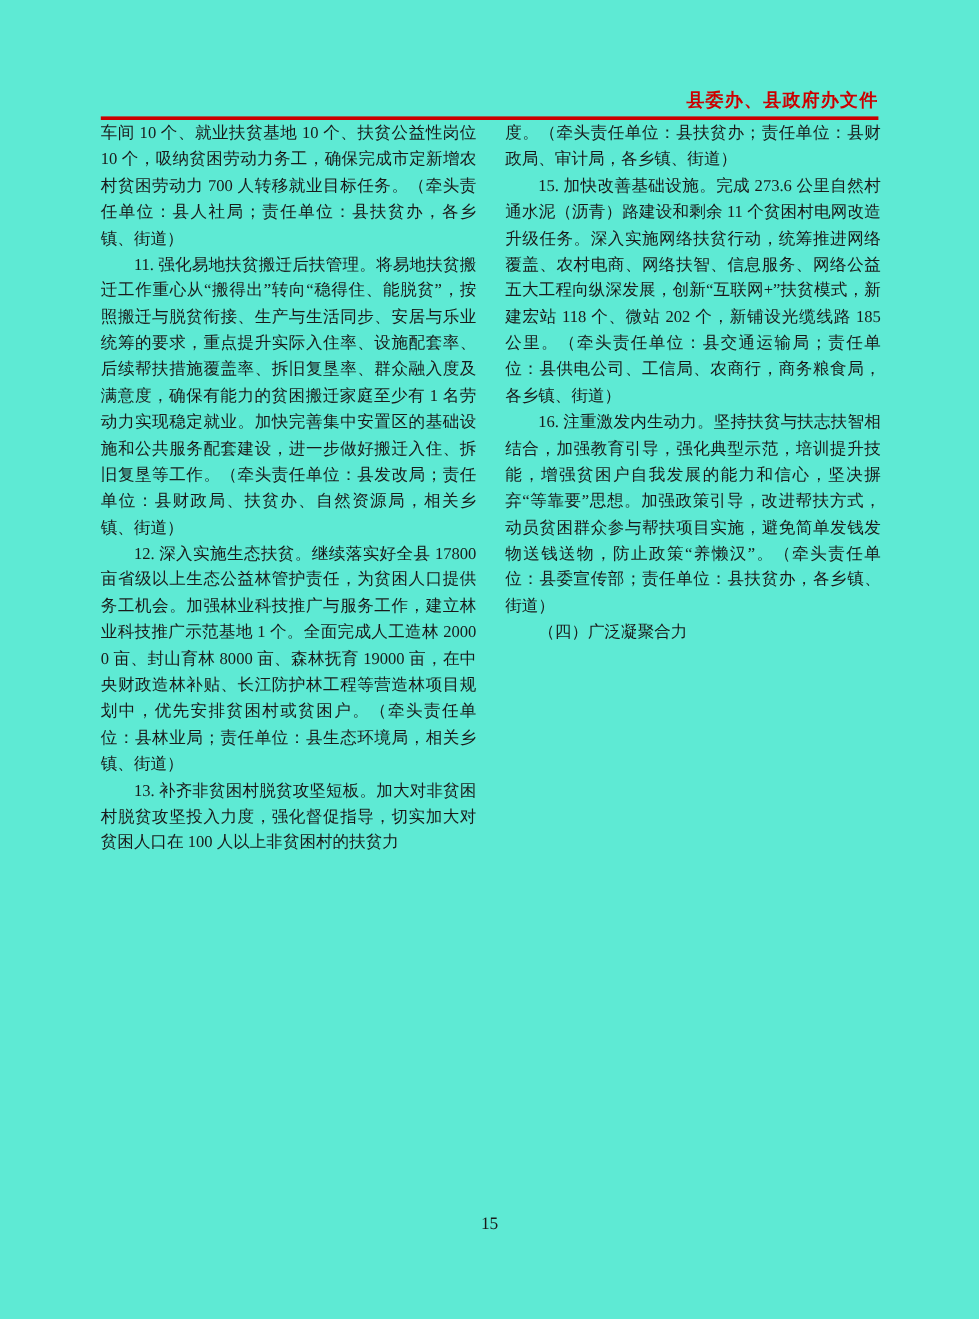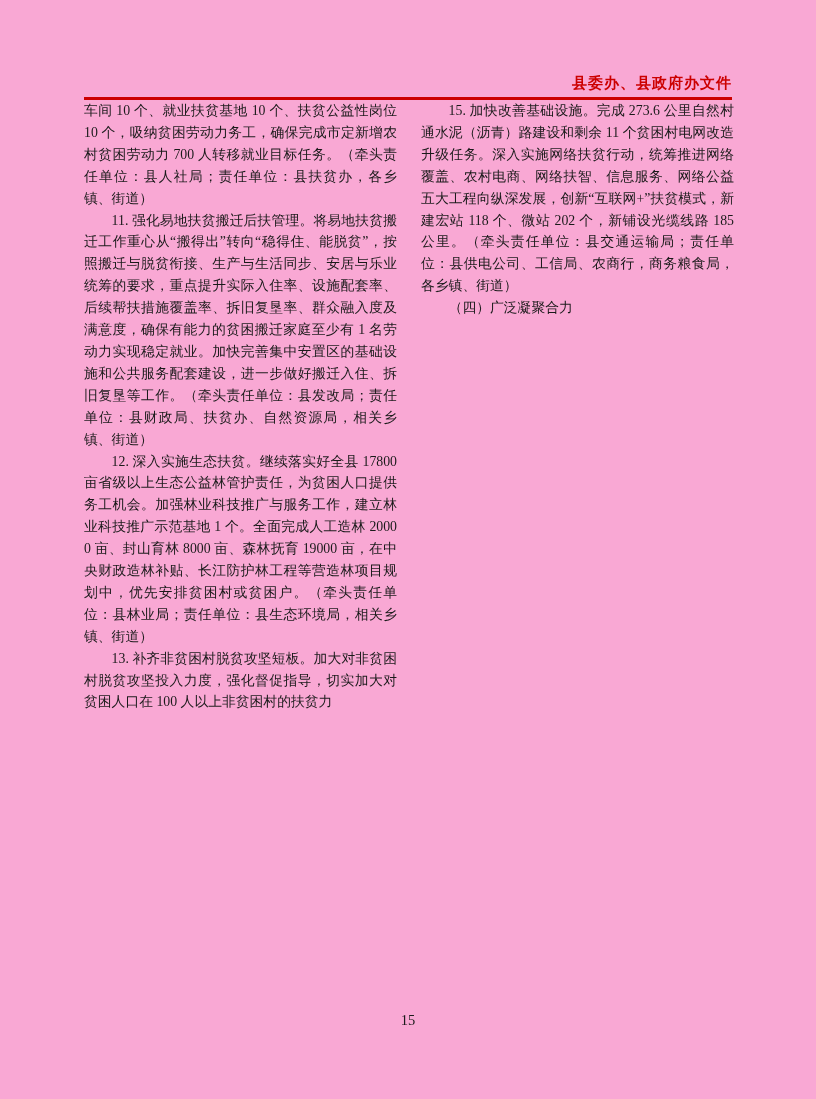--- a/index.html
+++ b/index.html
@@ -5,21 +5,21 @@
   html, body {
     margin: 0;
     padding: 0;
     background: #ffffff;
   }
   .page {
     position: relative;
     width: 816px;
     height: 1099px;
     margin: 0 auto;
-    background: #f9a8d4;
+    background: #5eead4;
     font-family: "Liberation Serif", "DejaVu Serif", serif;
     color: #1a1a1a;
     overflow: hidden;
   }
   .doc-header {
     position: absolute;
     top: 74px;
     left: 84px;
     width: 648px;
     text-align: right;
@@ -77,18 +77,20 @@
   <div class="doc-header">县委办、县政府办文件</div>
   <div class="header-rule"></div>
   <div class="content">
     <div class="col">
         <p class="para no-indent">车间 10 个、就业扶贫基地 10 个、扶贫公益性岗位 10 个，吸纳贫困劳动力务工，确保完成市定新增农村贫困劳动力 700 人转移就业目标任务。（牵头责任单位：县人社局；责任单位：县扶贫办，各乡镇、街道）</p>
         <p class="para">11. 强化易地扶贫搬迁后扶管理。将易地扶贫搬迁工作重心从“搬得出”转向“稳得住、能脱贫”，按照搬迁与脱贫衔接、生产与生活同步、安居与乐业统筹的要求，重点提升实际入住率、设施配套率、后续帮扶措施覆盖率、拆旧复垦率、群众融入度及满意度，确保有能力的贫困搬迁家庭至少有 1 名劳动力实现稳定就业。加快完善集中安置区的基础设施和公共服务配套建设，进一步做好搬迁入住、拆旧复垦等工作。（牵头责任单位：县发改局；责任单位：县财政局、扶贫办、自然资源局，相关乡镇、街道）</p>
         <p class="para">12. 深入实施生态扶贫。继续落实好全县 17800 亩省级以上生态公益林管护责任，为贫困人口提供务工机会。加强林业科技推广与服务工作，建立林业科技推广示范基地 1 个。全面完成人工造林 20000 亩、封山育林 8000 亩、森林抚育 19000 亩，在中央财政造林补贴、长江防护林工程等营造林项目规划中，优先安排贫困村或贫困户。（牵头责任单位：县林业局；责任单位：县生态环境局，相关乡镇、街道）</p>
         <p class="para">13. 补齐非贫困村脱贫攻坚短板。加大对非贫困村脱贫攻坚投入力度，强化督促指导，切实加大对贫困人口在 100 人以上非贫困村的扶贫力</p>
       </div>
     <div class="col">
+        <p class="para no-indent">度。（牵头责任单位：县扶贫办；责任单位：县财政局、审计局，各乡镇、街道）</p>
         <p class="para">15. 加快改善基础设施。完成 273.6 公里自然村通水泥（沥青）路建设和剩余 11 个贫困村电网改造升级任务。深入实施网络扶贫行动，统筹推进网络覆盖、农村电商、网络扶智、信息服务、网络公益五大工程向纵深发展，创新“互联网+”扶贫模式，新建宏站 118 个、微站 202 个，新铺设光缆线路 185 公里。（牵头责任单位：县交通运输局；责任单位：县供电公司、工信局、农商行，商务粮食局，各乡镇、街道）</p>
+        <p class="para">16. 注重激发内生动力。坚持扶贫与扶志扶智相结合，加强教育引导，强化典型示范，培训提升技能，增强贫困户自我发展的能力和信心，坚决摒弃“等靠要”思想。加强政策引导，改进帮扶方式，动员贫困群众参与帮扶项目实施，避免简单发钱发物送钱送物，防止政策“养懒汉”。（牵头责任单位：县委宣传部；责任单位：县扶贫办，各乡镇、街道）</p>
         <p class="para">（四）广泛凝聚合力</p>
       </div>
   </div>
   <div class="page-number">15</div>
 </div>
 
 </body></html>

